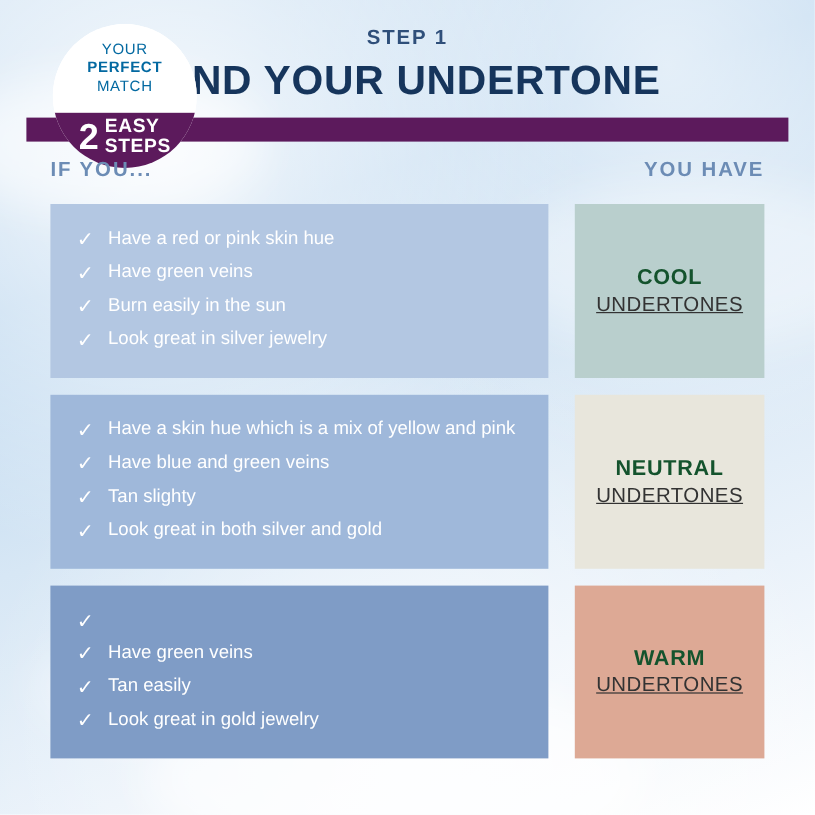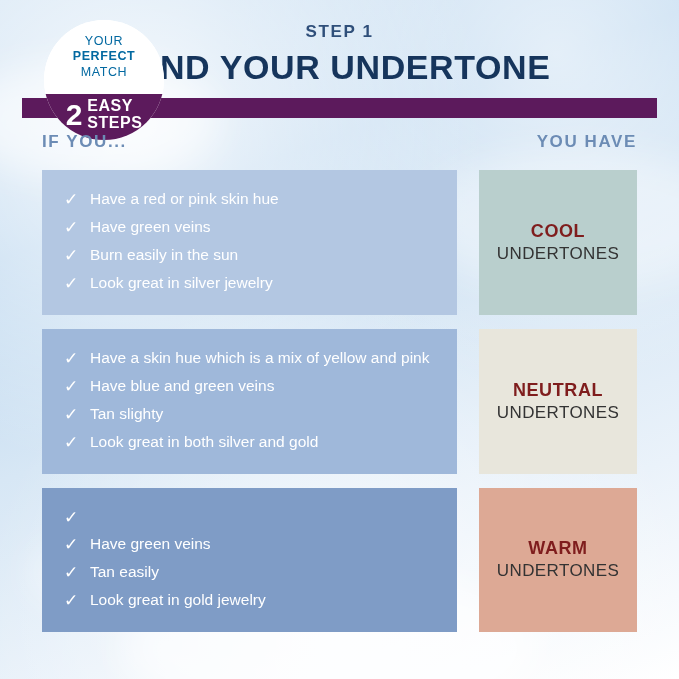--- a/index.html
+++ b/index.html
@@ -185,28 +185,29 @@
     text-align: left;
   }
   .bullet-text {
     color: #ffffff;
     font-size: 15.5px;
     line-height: 1.35;
   }
   .tone-name {
     font-size: 18px;
     font-weight: bold;
-    color: #7f1d1d;
+    color: #14532d;
     letter-spacing: 0.6px;
   }
   .tone-sub {
     font-size: 17px;
     color: #333333;
     letter-spacing: 0.4px;
     margin-top: 2px;
+    text-decoration: underline;
   }
 </style>
 </head>
 <body>
 
 <div class="poster">
   <div class="cloud c1"></div>
   <div class="cloud c2"></div>
   <div class="cloud c3"></div>
   <div class="cloud c4"></div>

